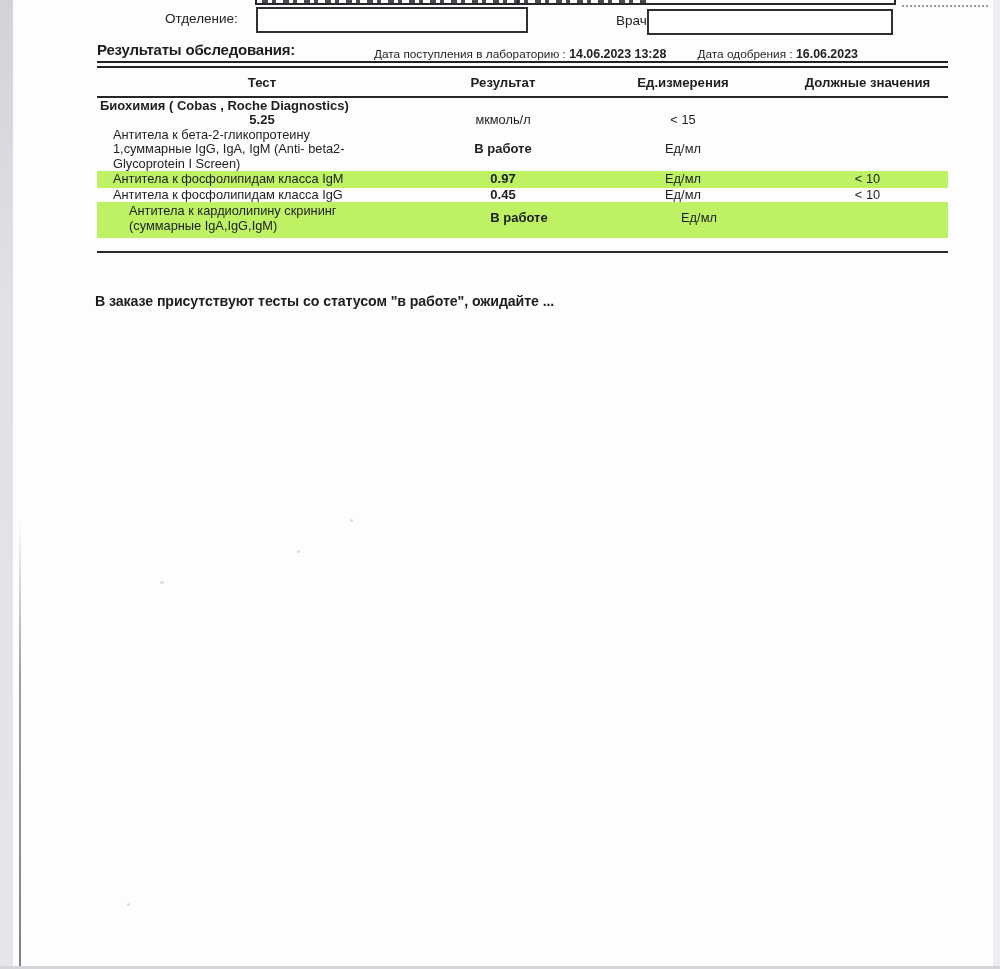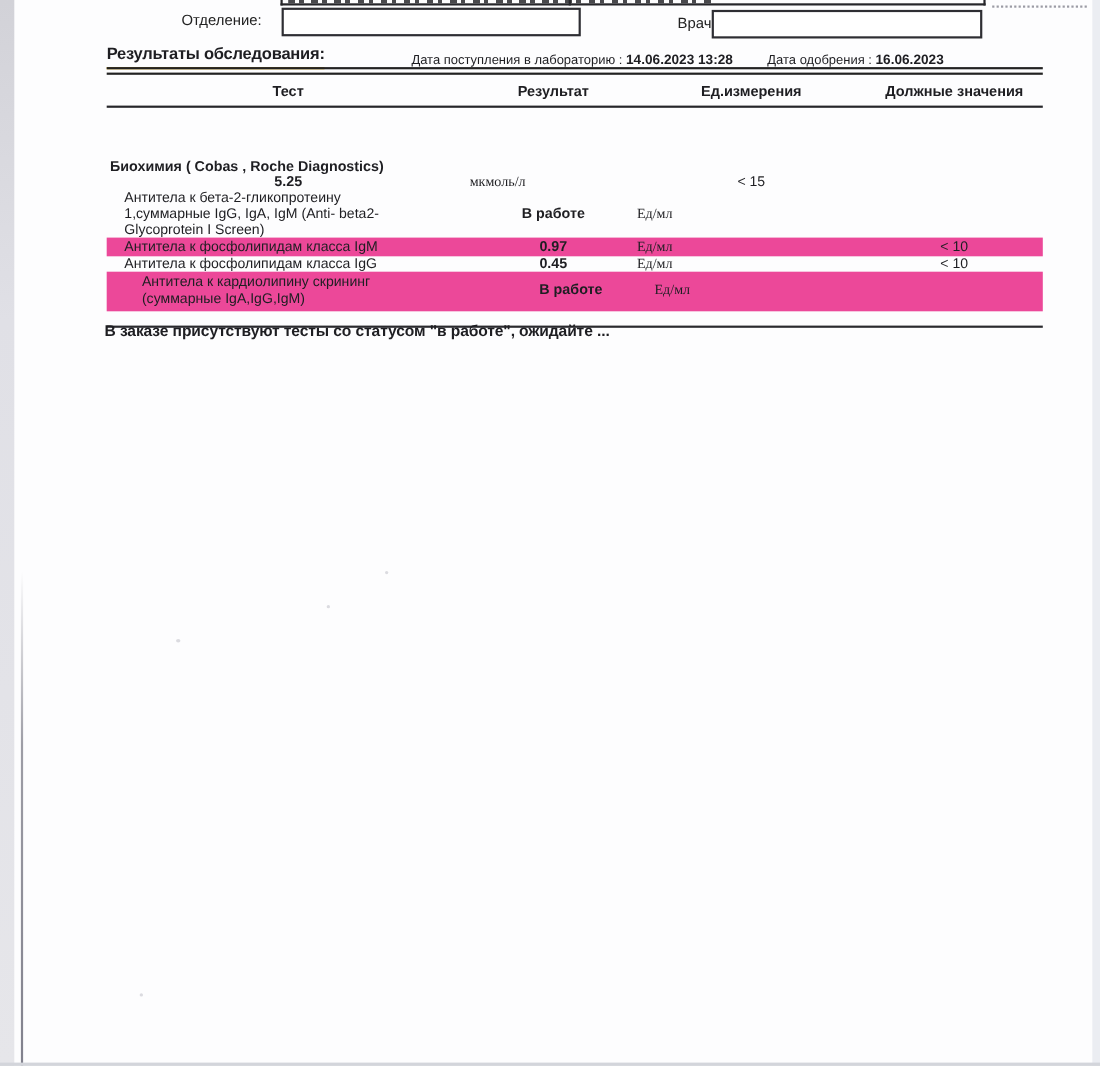--- a/index.html
+++ b/index.html
@@ -42,27 +42,27 @@
   
   .rtable{position:absolute;left:97px;top:61px;width:851px;}
   .rule-double{height:3px;border-top:2.5px solid #222;border-bottom:2px solid #222;}
   .thead{display:grid;grid-template-columns:330px 152px 208px 161px;height:28px;
     align-items:center;font-weight:bold;font-size:13.2px;}
   .thead .c{text-align:center;}
   .rule{height:0;border-top:2px solid #26262a;}
   .row{display:grid;grid-template-columns:330px 152px 208px 161px;
     align-items:center;font-size:12.8px;line-height:14.5px;}
   .row.group{font-weight:bold;font-size:13px;line-height:15px;}
-  .row .gname{grid-column:1/5;padding-left:3px;margin-top:45px;}
+  .row .gname{grid-column:1/5;padding-left:3px;}
   .row .name{padding-left:16px;}
   .row .name .inner{display:inline-block;max-width:272px;vertical-align:top;}
   .row .result{font-weight:bold;text-align:center;font-size:13px;}
-  .row .unit{font-family:Liberation Serif, serif;}
+  .row .unit{text-align:center;}
   .row .range{text-align:center;}
-  .row.shaded{background:#ec4899;}
+  .row.shaded{background:#bef264;}
   .row.pad-sm{padding:1px 0;}
   .row.pad-lg{padding:2px 16px 5px;}
   .bottom-rule{margin-top:13px;height:0;border-top:2.5px solid #2a2a2e;}
 
   
   .footer-msg{position:absolute;left:95px;top:293px;font-weight:bold;font-size:14.2px;letter-spacing:-.1px;}
 </style>
 </head>
 <body>
 

